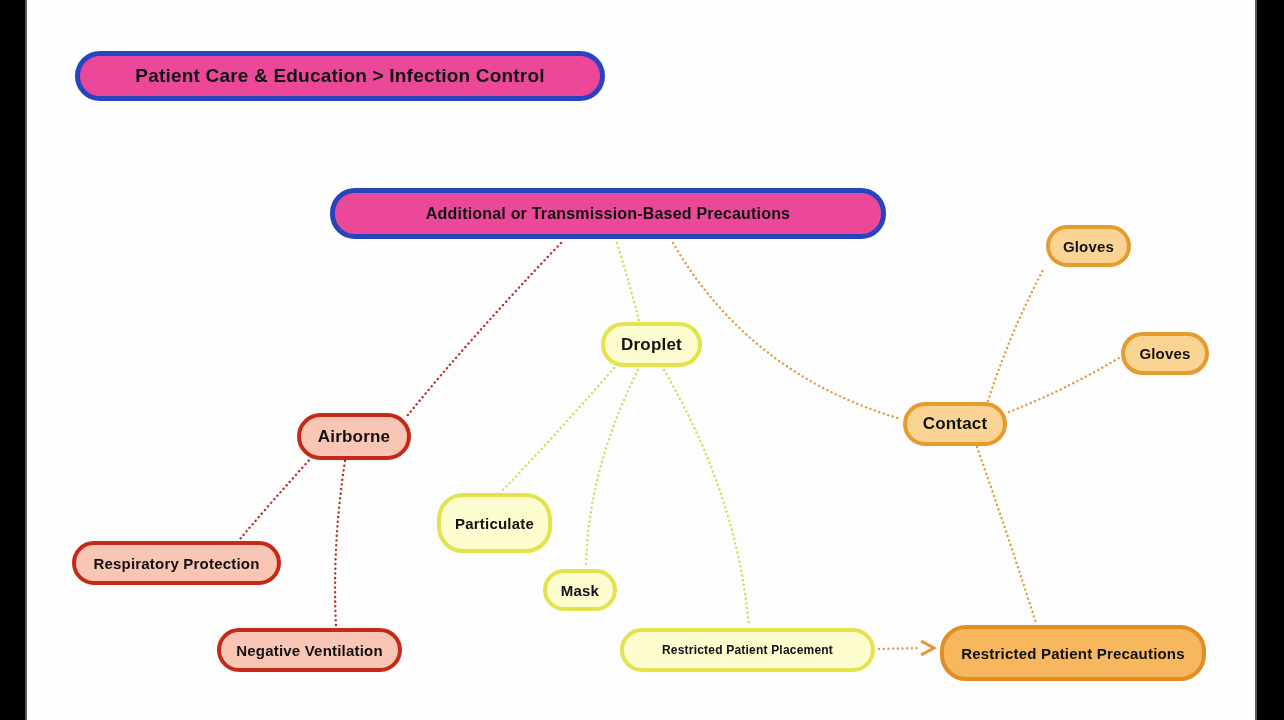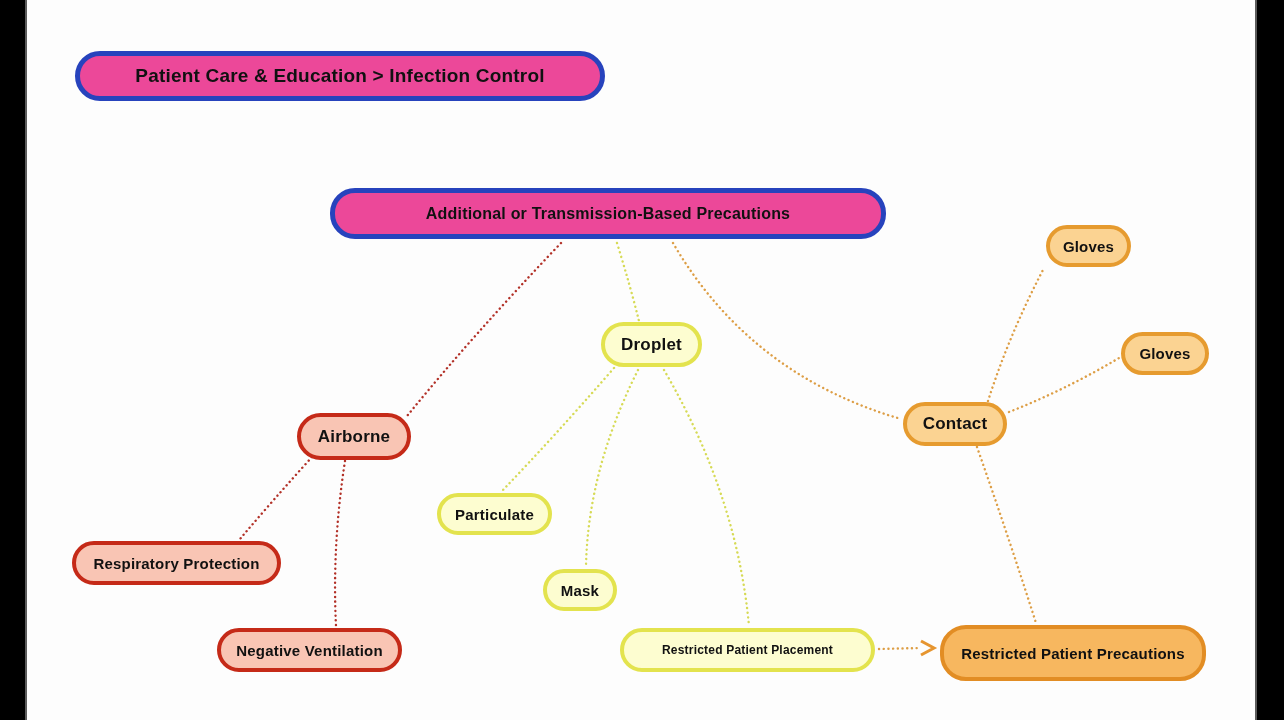--- a/index.html
+++ b/index.html
@@ -28,21 +28,21 @@
   .orange{background:#fbd392;border-color:#e69b2f;}
   .orange-dark{background:#f7b75f;border-color:#e28d24;}
 
   #node-breadcrumb {left:50px; top:51px; width:530px;height:50px;font-size:19px;border-radius:25px;}
   #node-root      {left:305px;top:188px;width:556px;height:51px;font-size:16px;border-radius:25px;}
   #node-droplet   {left:576px;top:322px;width:101px;height:45px;font-size:17px;}
   #node-airborne  {left:272px;top:413px;width:114px;height:47px;font-size:17px;}
   #node-contact   {left:878px;top:402px;width:104px;height:44px;font-size:17px;}
   #node-gloves    {left:1021px;top:225px;width:85px;height:42px;font-size:15px;}
   #node-gowns     {left:1096px;top:332px;width:88px;height:43px;font-size:15px;}
-  #node-particulate{left:412px;top:493px;width:115px;height:42px;font-size:15px;}
+  #node-particulate{left:412px;top:493px;width:115px;height:60px;font-size:15px;}
   #node-mask      {left:518px;top:569px;width:74px;height:42px;font-size:15px;}
   #node-respiratory{left:47px;top:541px;width:209px;height:44px;font-size:15px;}
   #node-negative  {left:192px;top:628px;width:185px;height:44px;font-size:15px;}
   #node-placement {left:595px;top:628px;width:255px;height:44px;font-size:12px;}
   #node-precautions{left:915px;top:625px;width:266px;height:56px;font-size:15px;}
 </style>
 </head>
 <body>
 
 <div class="stage">

